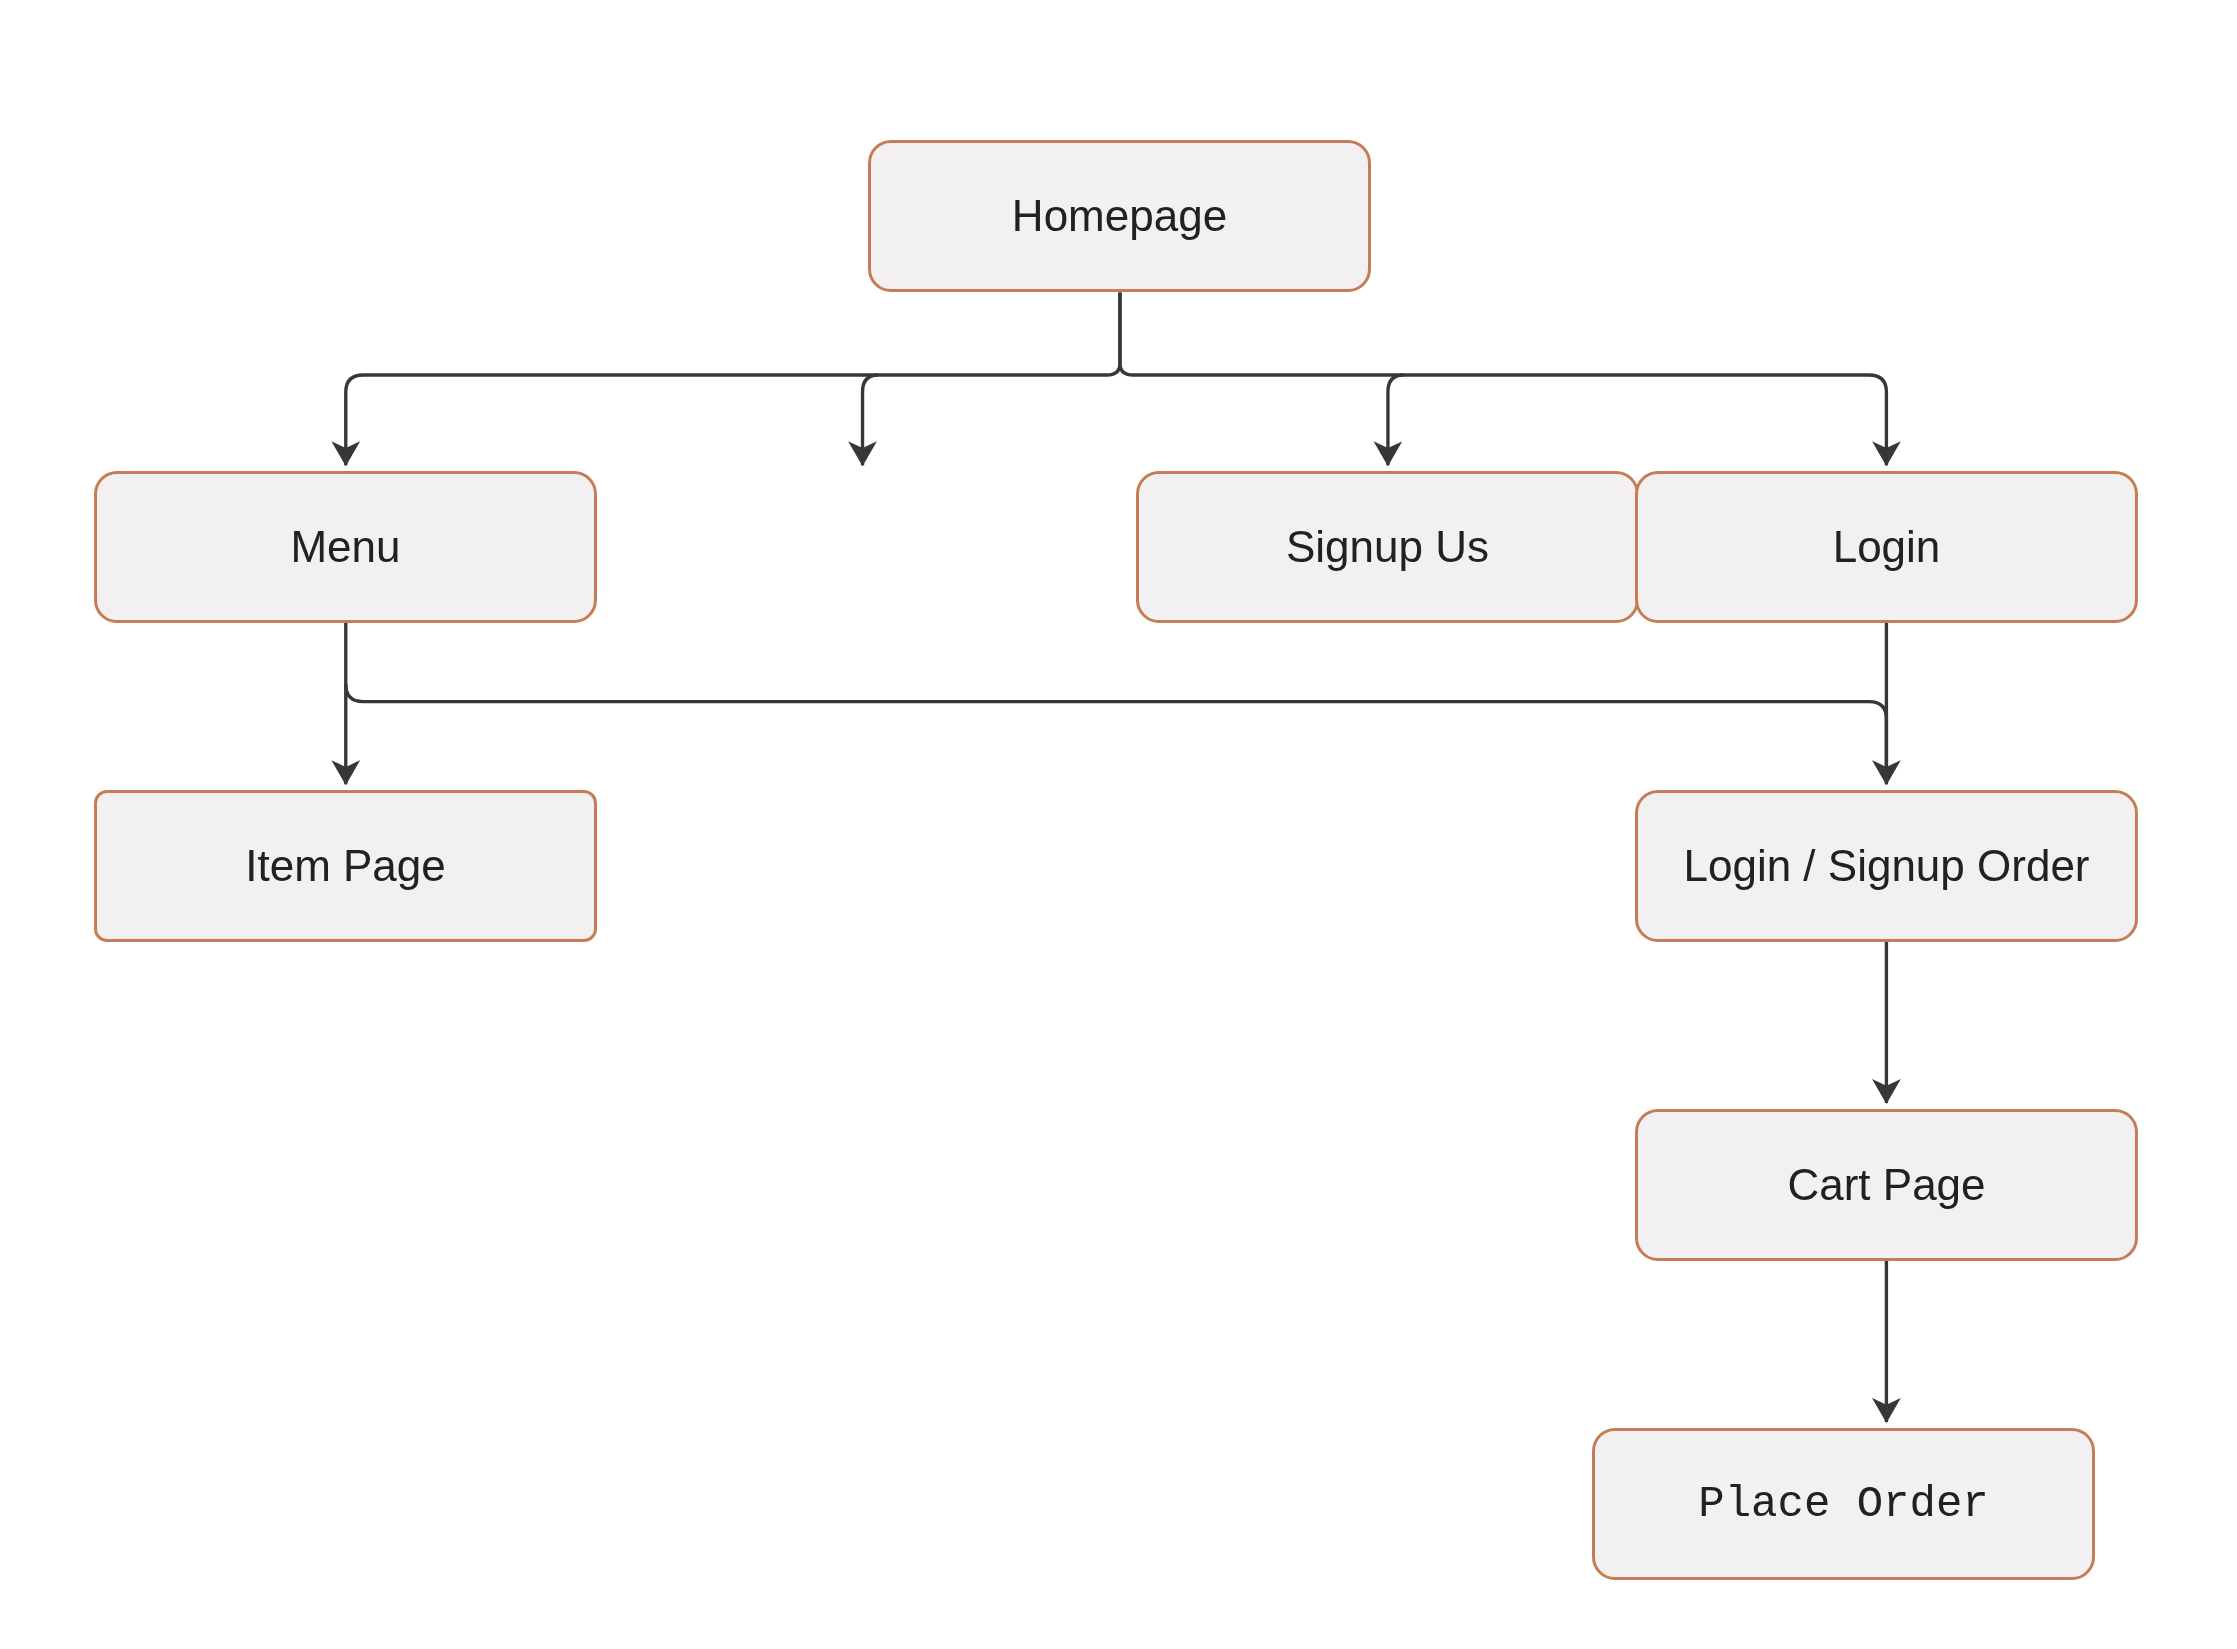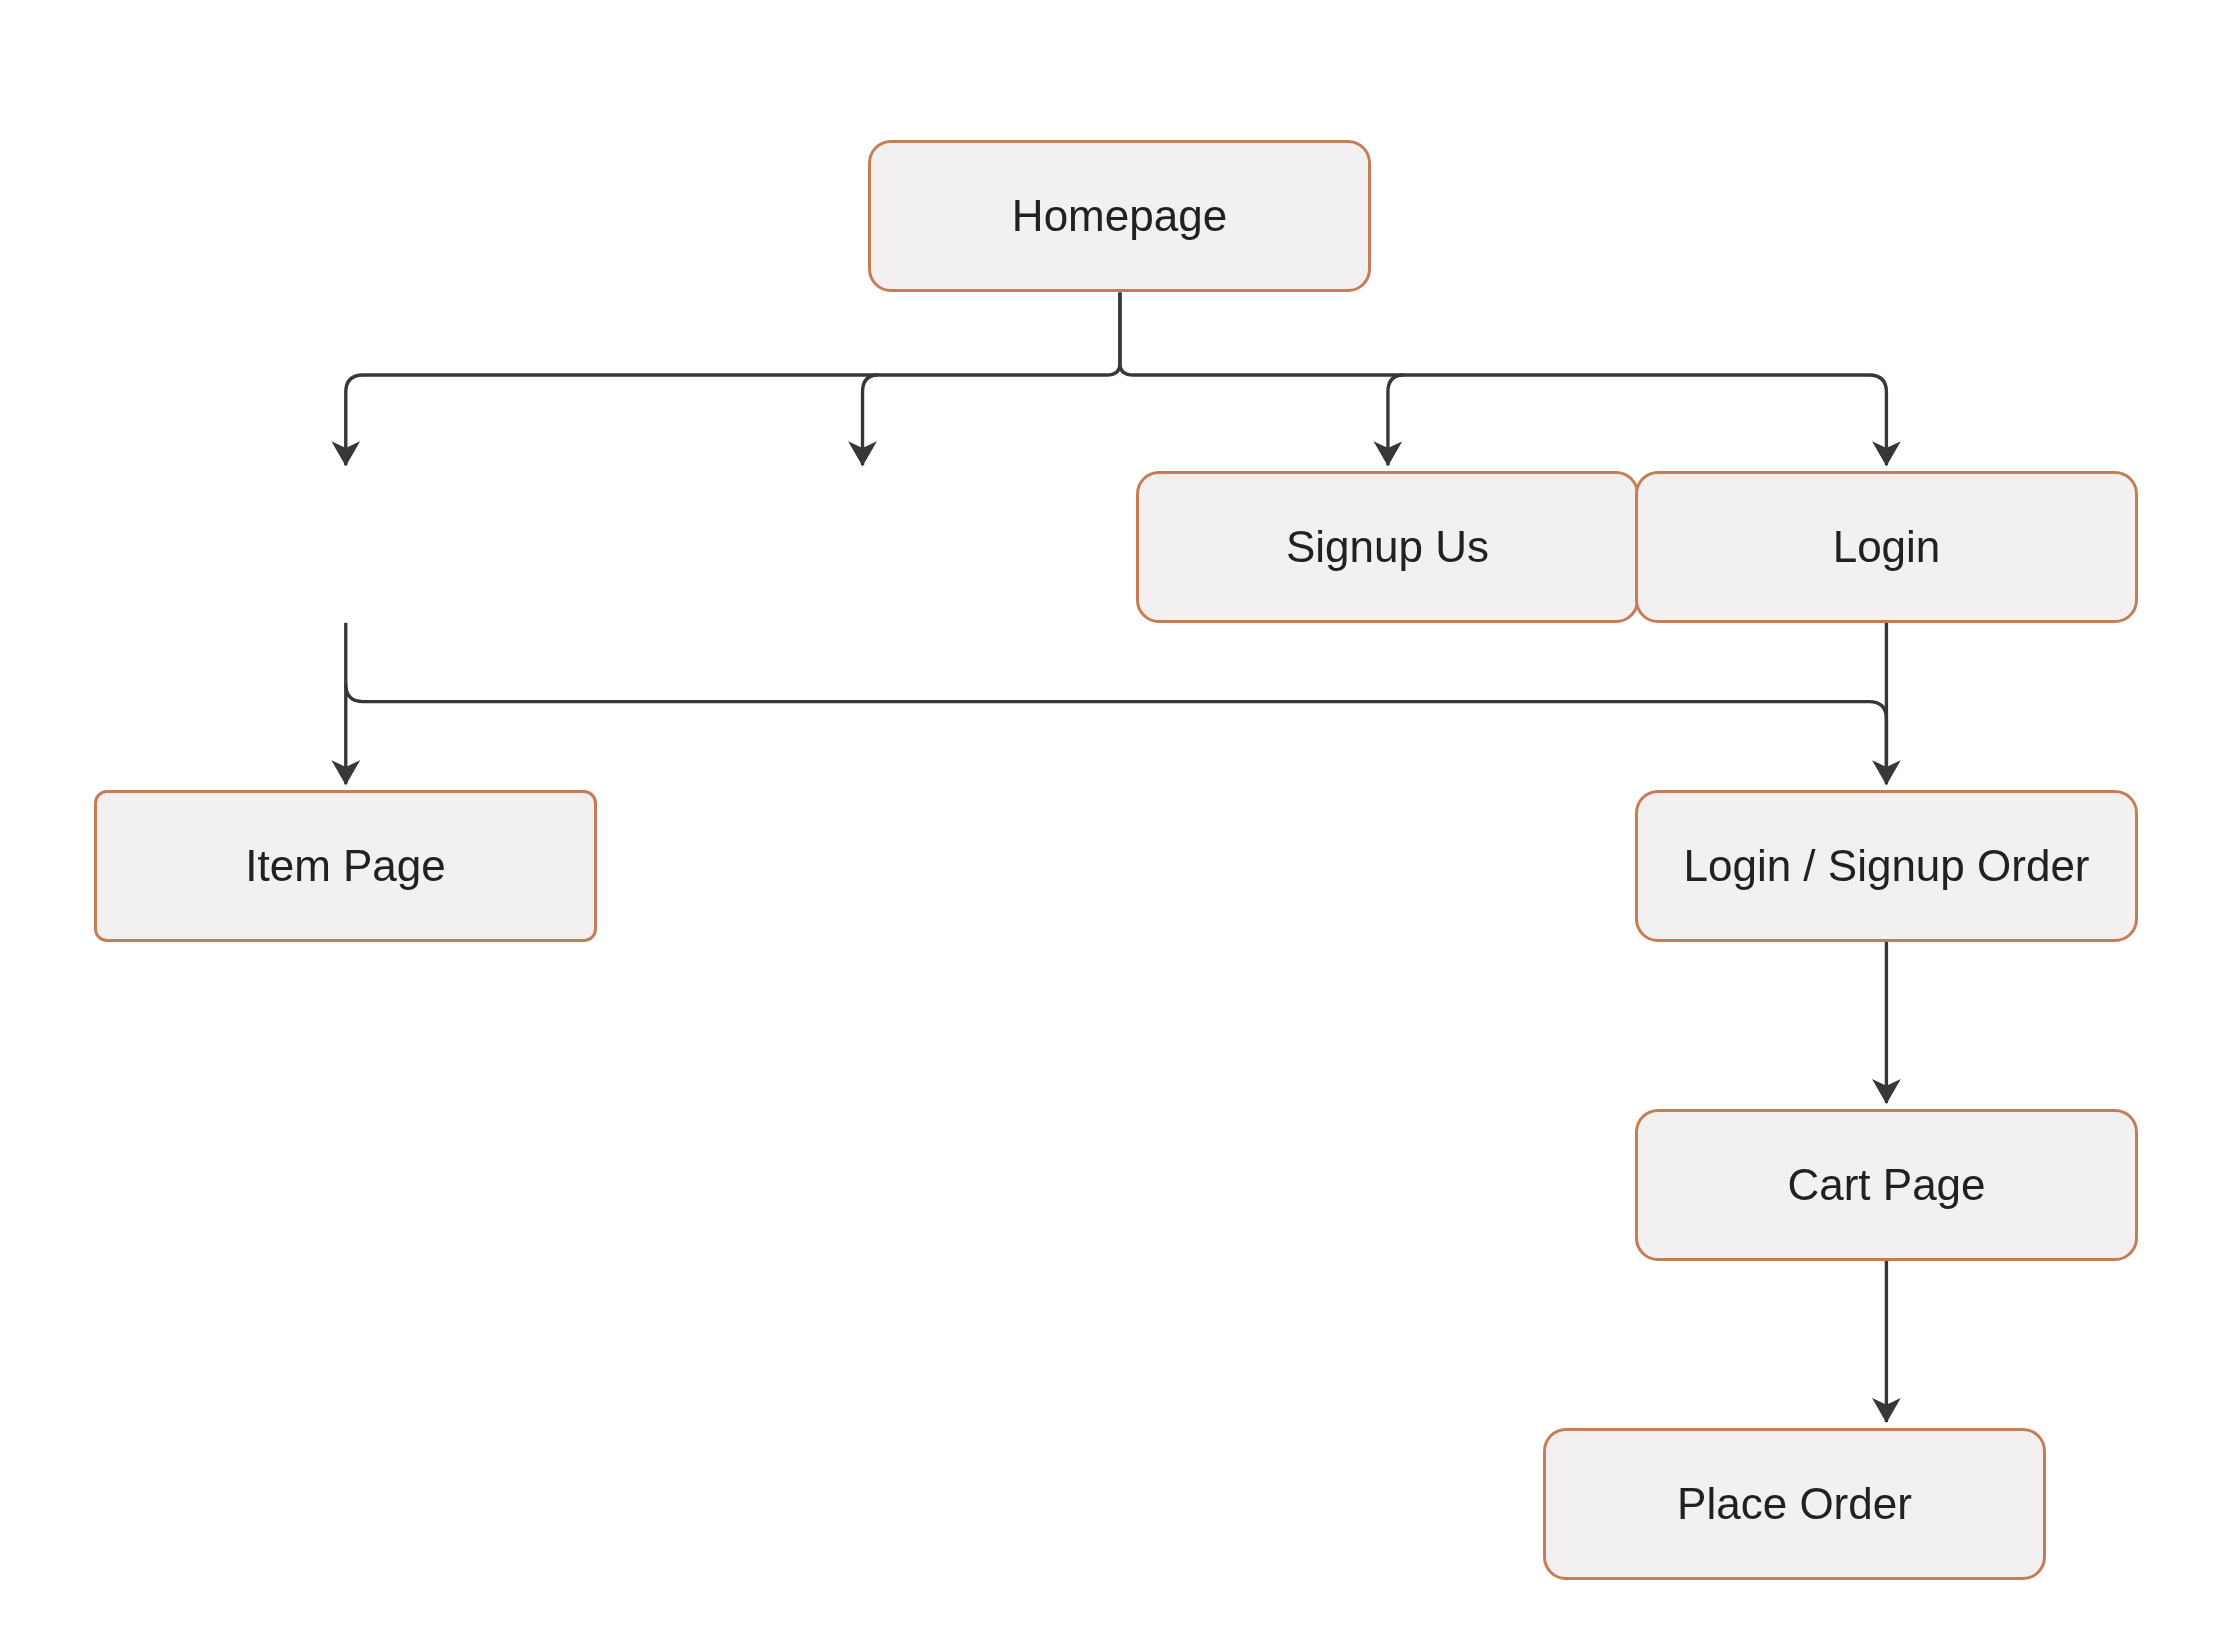--- a/index.html
+++ b/index.html
@@ -48,21 +48,21 @@
   }
   
   .n-homepage     {left:868px;  top:140px;}
   .n-menu         {left:94px;   top:471px;}
   .n-about        {left:616px;  top:471px;}
   .n-contact      {left:1136px; top:471px;}
   .n-login        {left:1635px; top:471px;}
   .n-item-page    {left:94px;   top:790px;border-radius:13px;}
   .n-login-signup {left:1635px; top:790px;}
   .n-cart-page    {left:1635px; top:1109px;}
-  .n-place-order  {left:1543px; top:1428px;}
+  .n-place-order  {left:1592px; top:1428px;font-family:Liberation Mono, monospace;}
 </style>
 </head>
 <body>
 
 <div class="canvas">
 
   <svg class="edges" viewBox="0 0 2329 1717" xmlns="http://www.w3.org/2000/svg">
     <defs>
       <marker id="arrow" markerUnits="userSpaceOnUse" markerWidth="32" markerHeight="32" refX="25" refY="15" orient="auto">
         <path d="M0,0 L26,15 L0,30 L7,15 Z" fill="#373737"></path>
@@ -85,20 +85,23 @@
 
     <path class="edge" d="M1964 980 V1148" marker-end="url(#arrow)"></path>
 
     <path class="edge" d="M1964 1312 V1480" marker-end="url(#arrow)"></path>
   </svg>
 
   <div class="node n-homepage">
     <span class="node-label">Homepage</span>
   </div>
 
+  <div class="node n-menu">
+    <span class="node-label">Menu</span>
+  </div>
 
 
   <div class="node n-contact">
     <span class="node-label">Signup Us</span>
   </div>
 
   <div class="node n-login">
     <span class="node-label">Login</span>
   </div>
 

